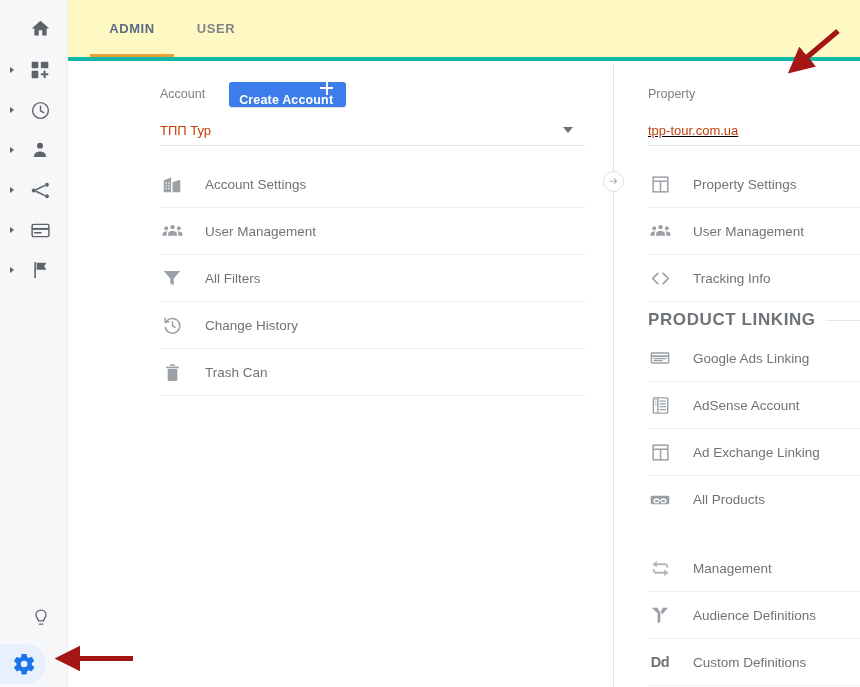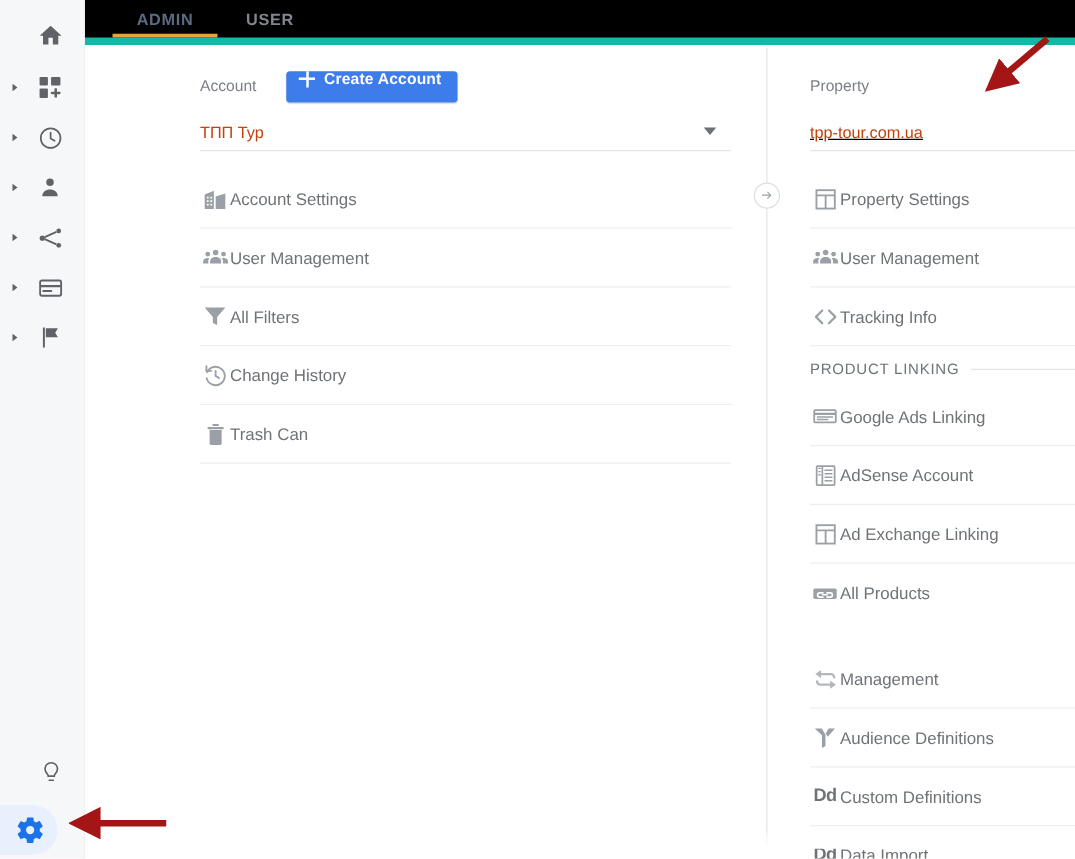--- a/index.html
+++ b/index.html
@@ -80,23 +80,23 @@
   #main {
     flex: 1 1 auto;
     height: 687px;
     position: relative;
     background: #ffffff;
     overflow: hidden;
   }
 
   
   #tabbar {
-    height: 36px;
-    background: #000000;
-    border-bottom: 6px solid #14b8a6;
+    height: 61px;
+    background: #fef9c3;
+    border-bottom: 4px solid #14b8a6;
     display: flex;
     align-items: stretch;
     padding-left: 22px;
     position: relative;
   }
   .tab {
     display: flex;
     align-items: center;
     justify-content: center;
     min-width: 84px;
@@ -174,27 +174,28 @@
   }
   .create-btn {
     display: inline-flex;
     align-items: flex-end;
     gap: 7px;
     background: #3d7ceb;
     color: #ffffff;
     border: none;
     border-radius: 3px;
     height: 25px;
-    padding: 0 13px 12px 10px;
+    padding: 0 13px 0 10px;
     font-size: 12.5px;
     font-weight: bold;
     letter-spacing: 0.15px;
     cursor: pointer;
     font-family: "Liberation Sans", sans-serif;
     box-shadow: 0 1px 1px rgba(0,0,0,0.14);
+    flex-direction: column;
   }
   .plus-icon {
     position: relative;
     width: 13px; height: 13px;
     display: inline-block;
   }
   .plus-icon::before, .plus-icon::after {
     content: "";
     position: absolute;
     background: #ffffff;
@@ -228,20 +229,21 @@
   #col-right .selector { width: 100%; border-bottom: 1px solid #e4e6e9; text-decoration: underline; }
 
   
   .menu { margin-top: 15px; }
   .menu-row {
     display: flex;
     align-items: center;
     height: 47px;
     border-bottom: 1px solid #eceef0;
     cursor: pointer;
+    gap: 21px;
   }
   .menu-row.no-border { border-bottom: none; }
   .menu-icon {
     width: 24px; height: 24px;
     display: flex; align-items: center; justify-content: center;
     color: #9aa0a6;
     flex: 0 0 24px;
   }
   .menu-icon svg { display: block; }
   .menu-icon.text-glyph {
@@ -260,22 +262,22 @@
 
   
   .section-head {
     display: flex;
     align-items: center;
     gap: 10px;
     height: 30px;
     margin-top: 3px;
   }
   .section-head-text {
-    font-size: 12px;
-    font-weight: normal;
+    font-size: 17px;
+    font-weight: bold;
     letter-spacing: 0.6px;
     color: #6e7378;
     white-space: nowrap;
   }
   .section-head-rule {
     flex: 1 1 auto;
     height: 1px;
     background: #e4e6e9;
   }
   .menu-gap { height: 22px; }

